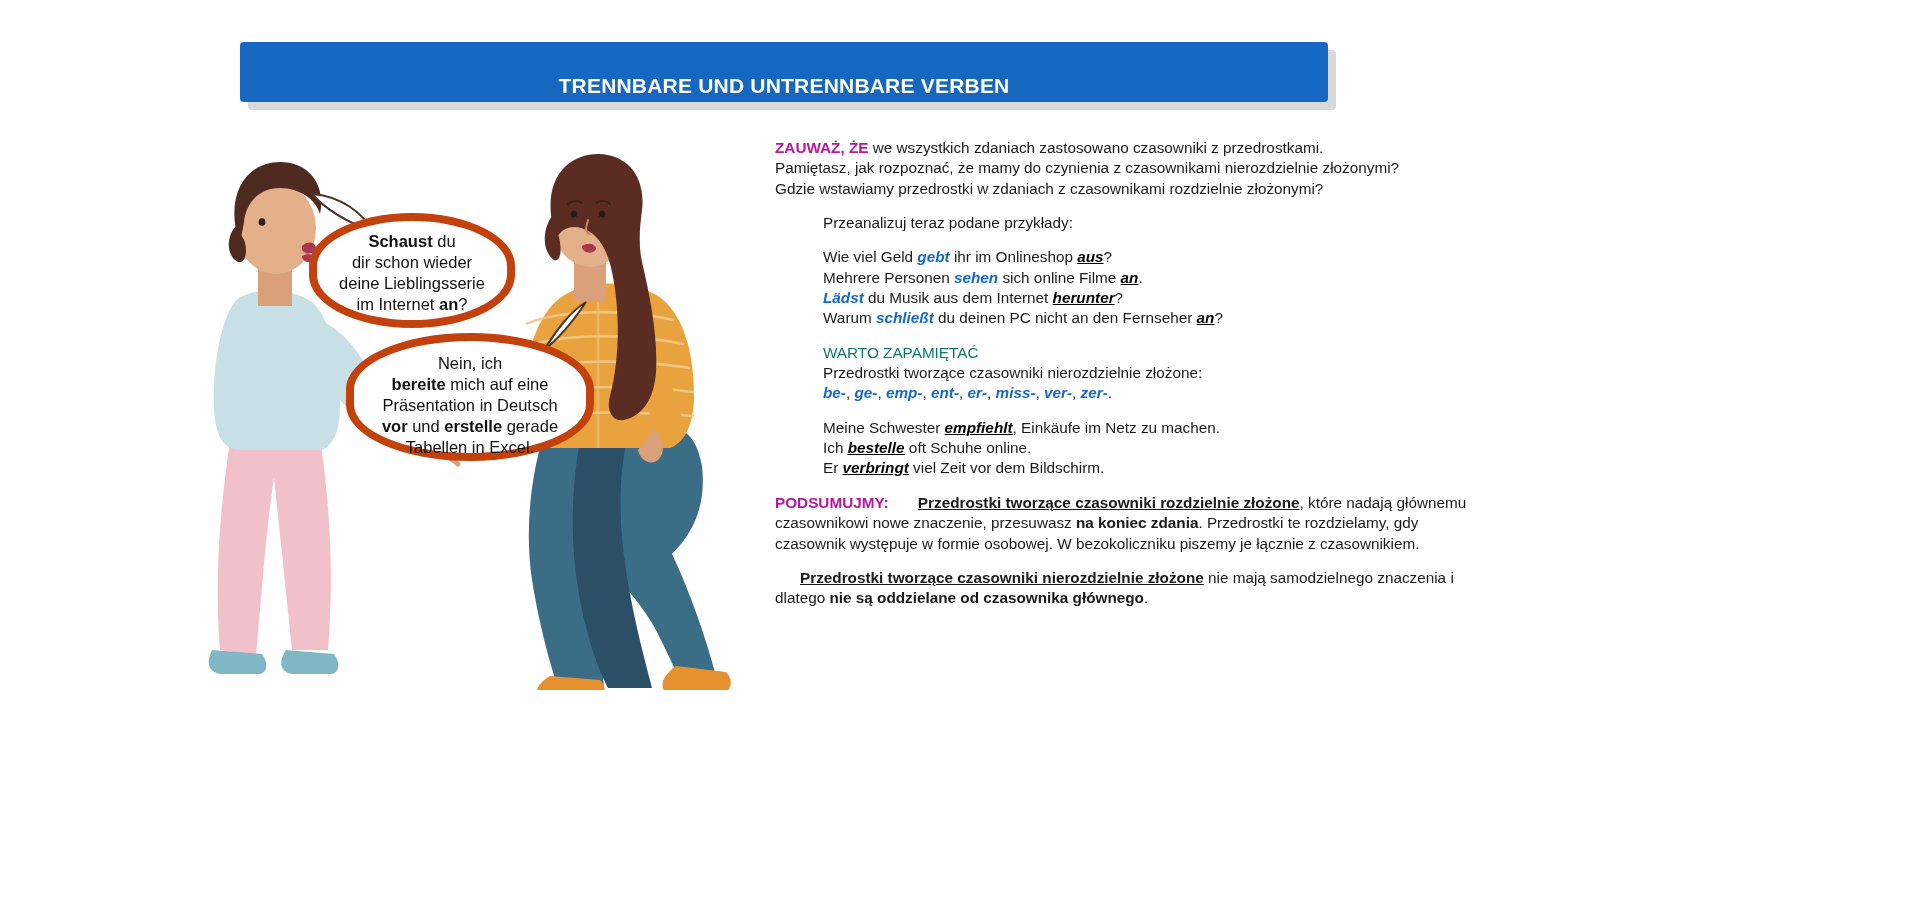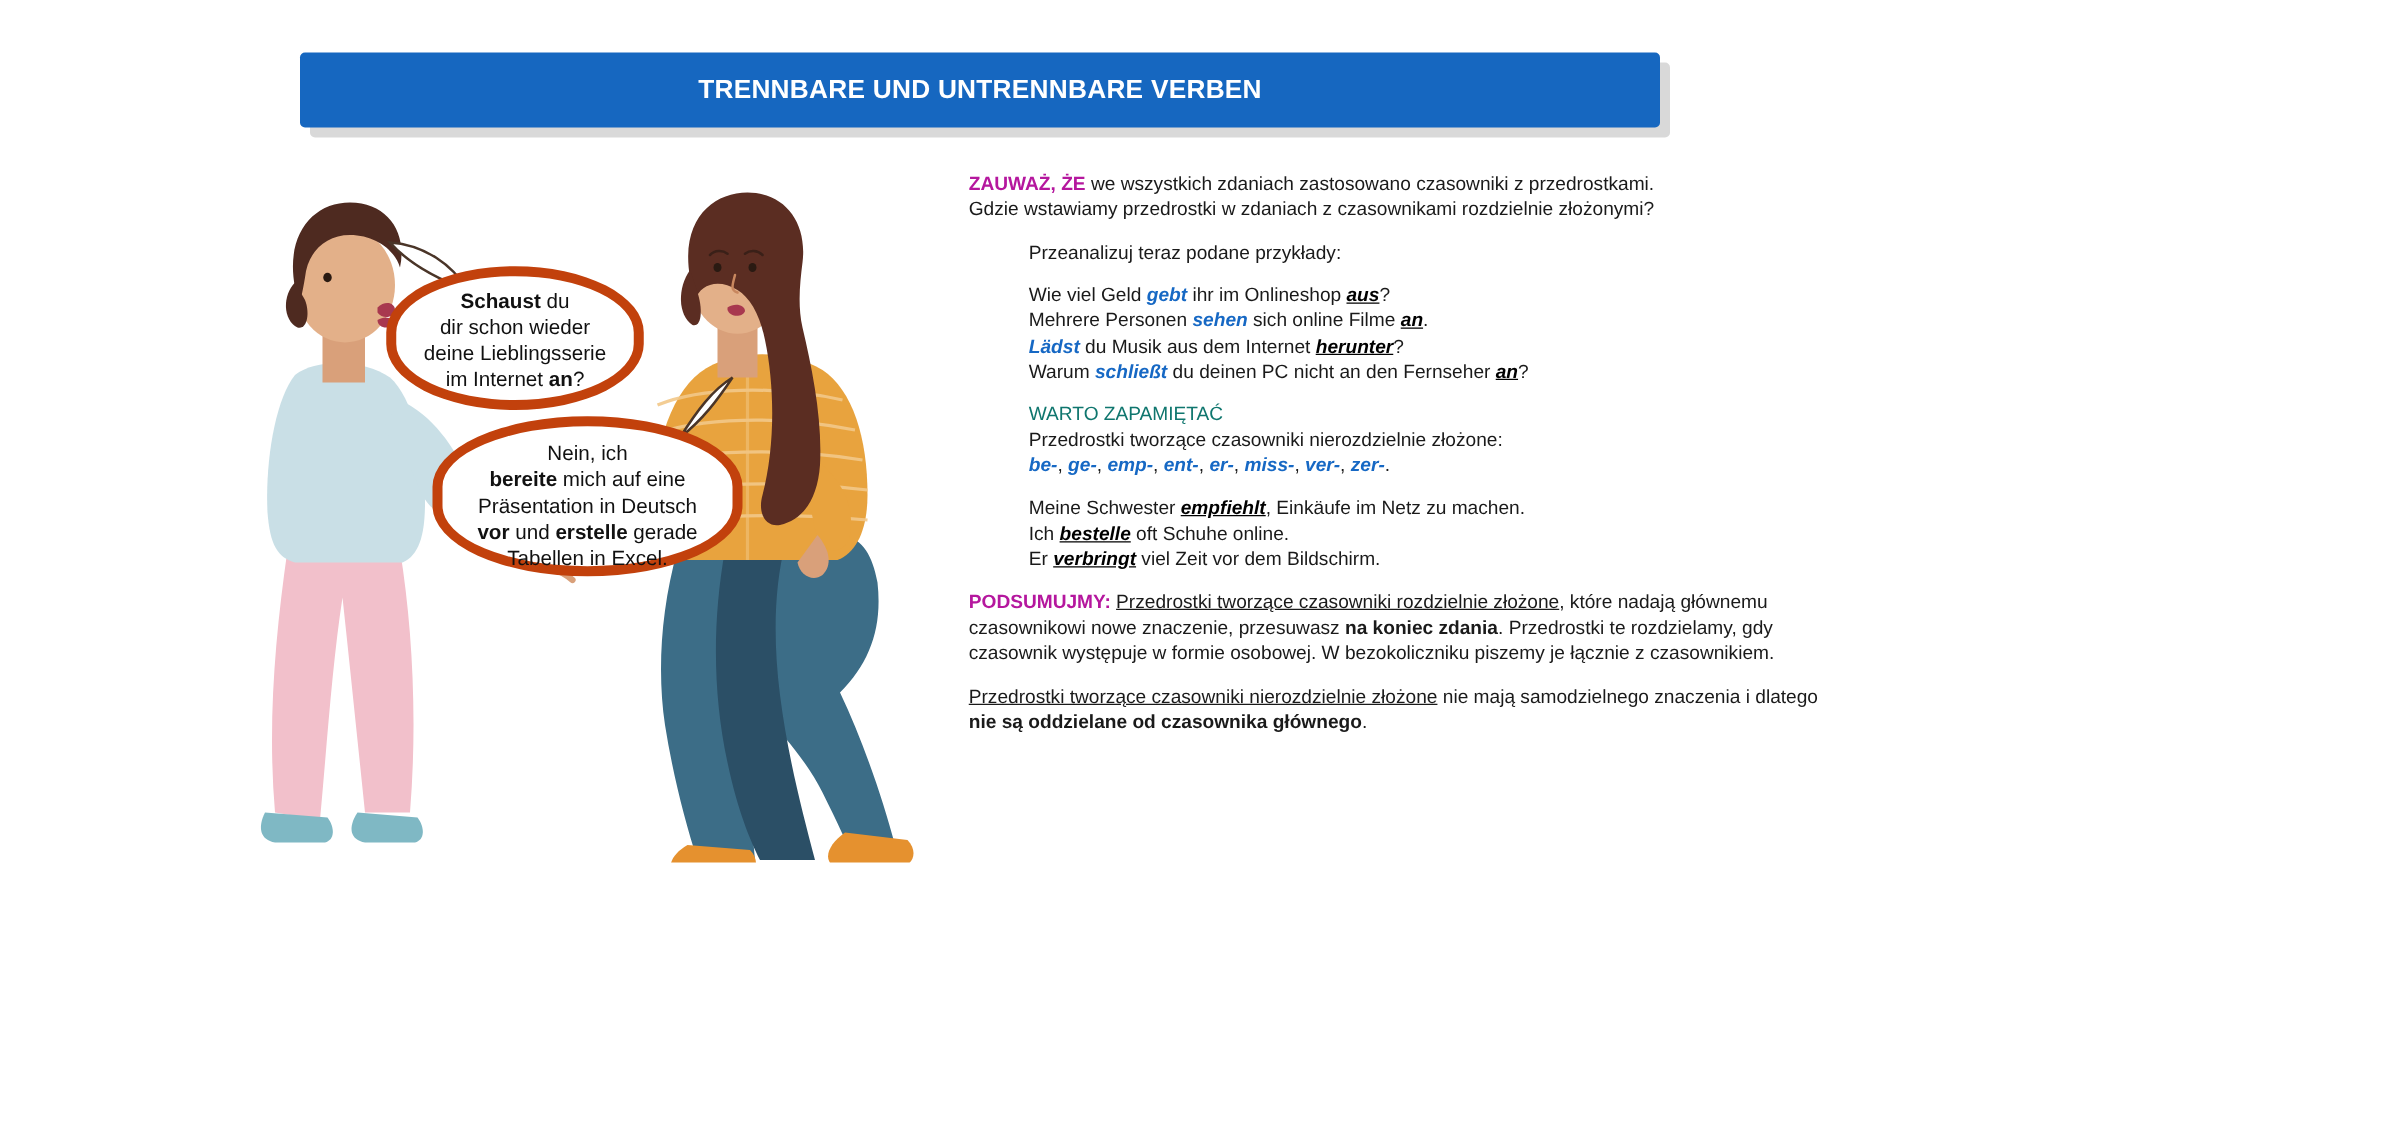--- a/index.html
+++ b/index.html
@@ -18,22 +18,22 @@
     width: 1088px; height: 60px;
     background: #d9d9d9;
     border-radius: 4px;
   }
   .banner {
     position: absolute;
     left: 240px; top: 42px;
     width: 1088px; height: 60px;
     background: #1667c0;
     border-radius: 4px;
-    display: flex; align-items: center; justify-content: center;
-    padding: 16px 18px;
+    display: flex; align-items: flex-end; justify-content: center;
+    padding: 4px 18px;
     white-space: nowrap;
     overflow: hidden;
   }
   .banner .t-strong {
     color: #ffffff;
     font-weight: bold;
     font-size: 21px;
     letter-spacing: .2px;
   }
   .banner .t-rest {
@@ -83,21 +83,21 @@
     line-height: 1.33;
   }
   .col p { margin: 0; }
   .blk { margin-bottom: 14px; }
   .indent { margin-left: 48px; }
   .magenta { color: #b5179e; font-weight: bold; }
   .magenta-h { color: #0f766e; font-weight: normal; display: block; }
   .bluev { color: #1668c4; font-weight: bold; font-style: italic; }
   .bluev-u { color: #000000; font-weight: bold; font-style: italic; text-decoration: underline; }
   .bk { font-weight: bold; }
-  .bk-u { font-weight: normal; text-decoration: underline; }
+  .bk-u { font-weight: bold; text-decoration: underline; margin-left: 25px; }
 </style>
 </head>
 <body>
 
 <div id="page">
 
   <div class="banner-shadow"></div>
   <div class="banner">
     <span class="t-strong">TRENNBARE UND UNTRENNBARE VERBEN</span>
   </div>
@@ -211,20 +211,21 @@
     </div>
     <div>Tabellen in Excel.</div>
   </div>
 
   <div class="col">
 
     <div class="blk">
       <p>
         <span class="magenta">ZAUWAŻ, ŻE</span><span> we wszystkich zdaniach zastosowano czasowniki z przedrostkami.</span>
       </p>
+      <p>Pamiętasz, jak rozpoznać, że mamy do czynienia z czasownikami nierozdzielnie złożonymi?</p>
       <p>Gdzie wstawiamy przedrostki w zdaniach z czasownikami rozdzielnie złożonymi?</p>
     </div>
 
     <div class="blk indent">
       <p>Przeanalizuj teraz podane przykłady:</p>
     </div>
 
     <div class="blk indent">
       <p>
         <span>Wie viel Geld </span><span class="bluev">gebt</span><span> ihr im Onlineshop </span><span class="bluev-u">aus</span><span>?</span>

